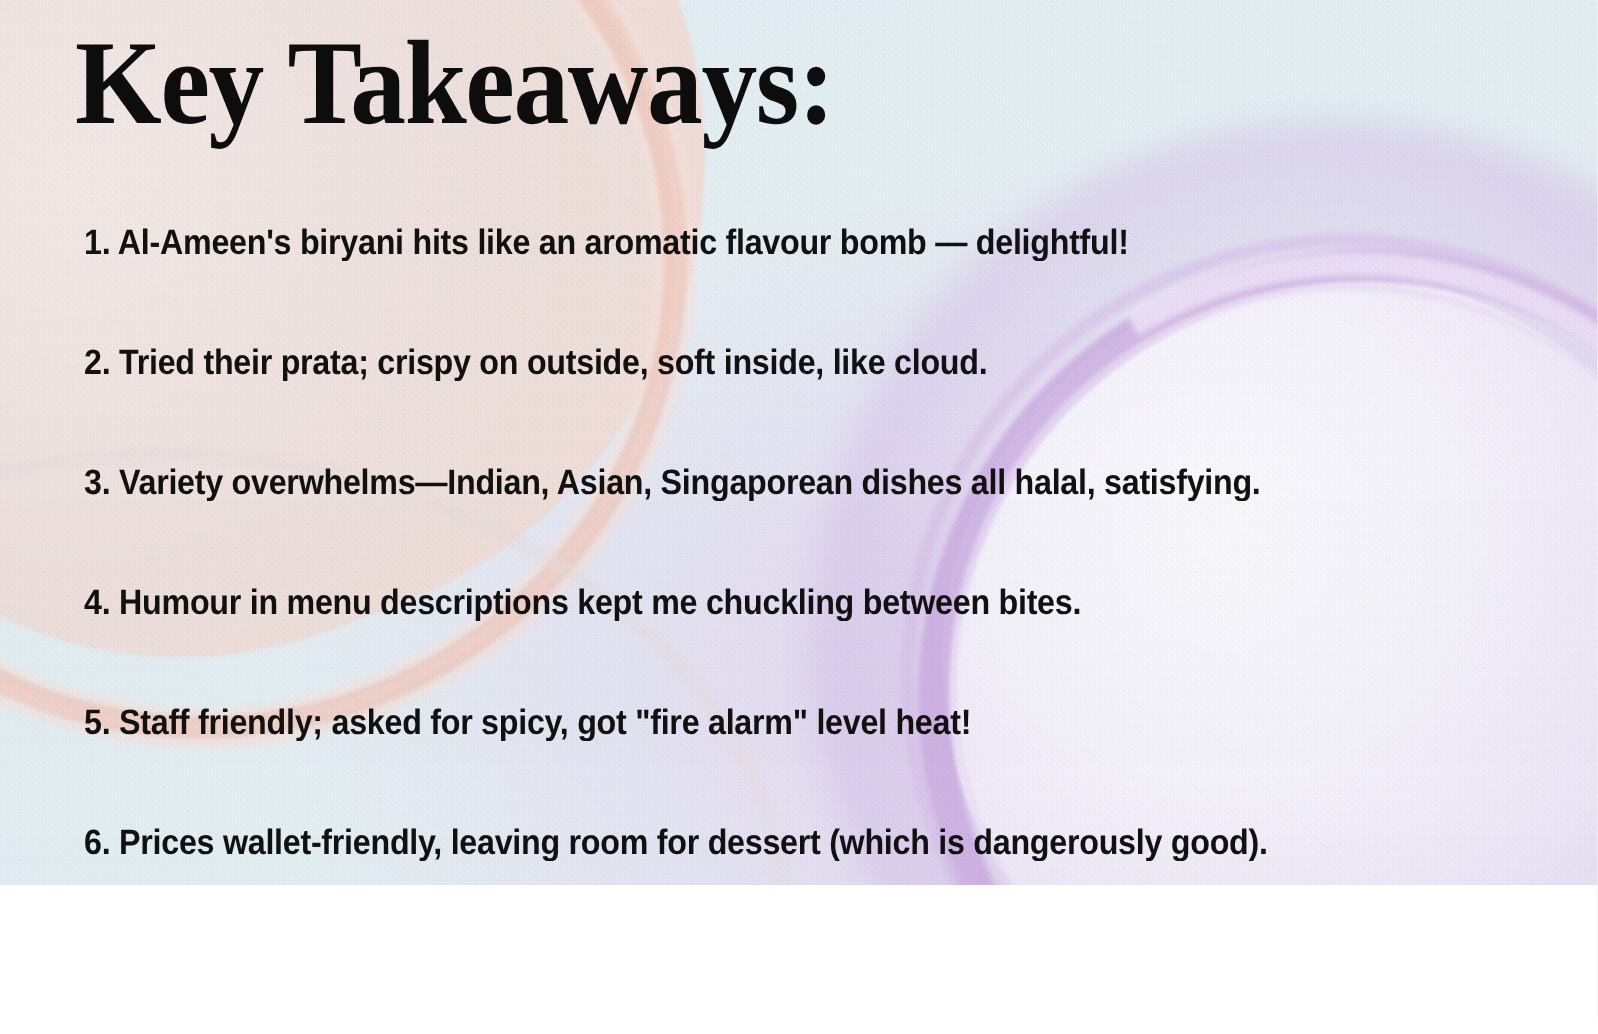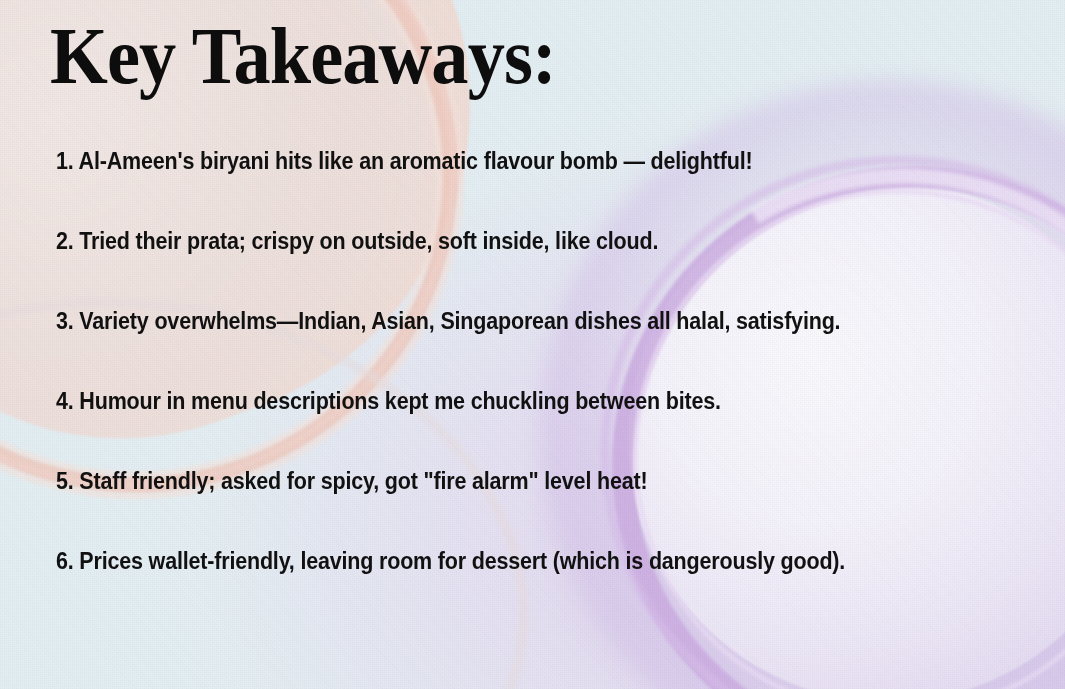--- a/index.html
+++ b/index.html
@@ -7,21 +7,21 @@
     padding: 0;
     background: #ffffff;
   }
   body {
     font-family: "Liberation Sans", sans-serif;
   }
 
   #poster {
     position: relative;
     width: 1065px;
-    height: 689px;
+    height: 590px;
     overflow: hidden;
     background: #e5e5e5;
     isolation: isolate;
     text-decoration: underline;
   }
 
   
 
   .bg-base {
     position: absolute;

